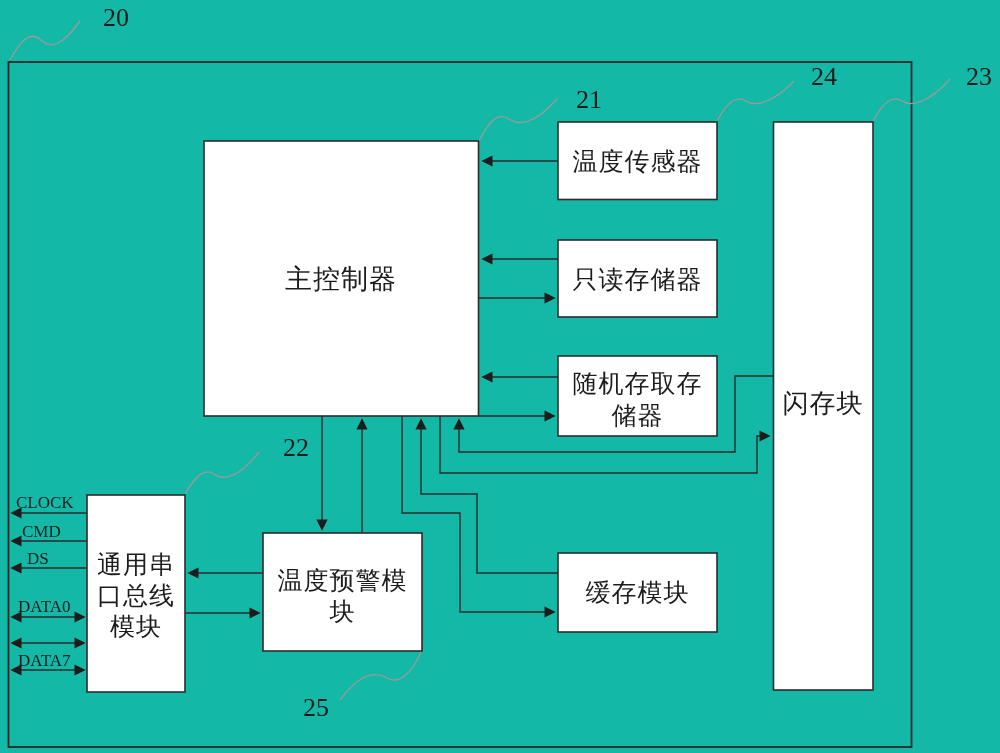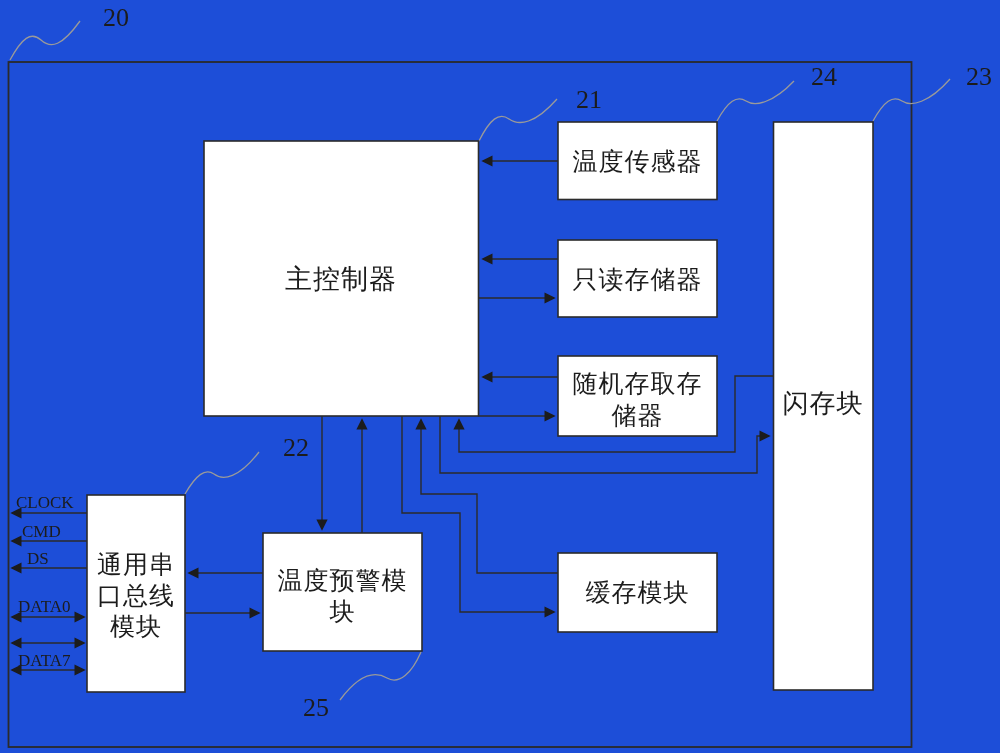--- a/index.html
+++ b/index.html
@@ -4,21 +4,21 @@
 <style>
   html, body {
     margin: 0;
     padding: 0;
     background: #ffffff;
   }
   .figure-wrap {
     position: relative;
     width: 1000px;
     height: 753px;
-    background: #1d4ed8;
+    background: #14b8a6;
     font-family: "Liberation Serif", serif;
   }
   svg { display: block; }
   .box {
     fill: #ffffff;
     stroke: #2b2b2b;
     stroke-width: 1.6;
   }
   .outer {
     fill: none;

